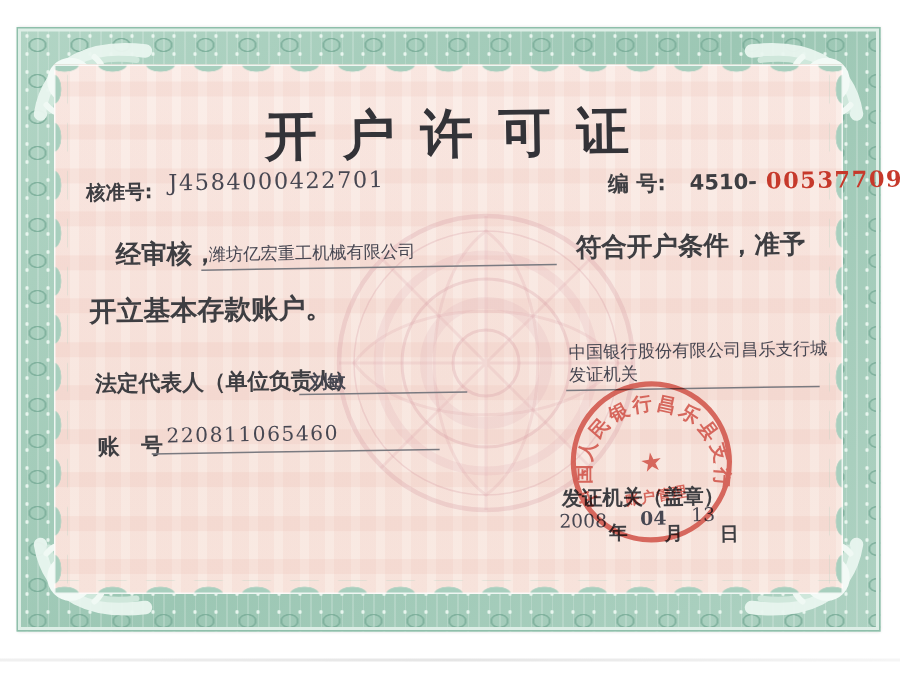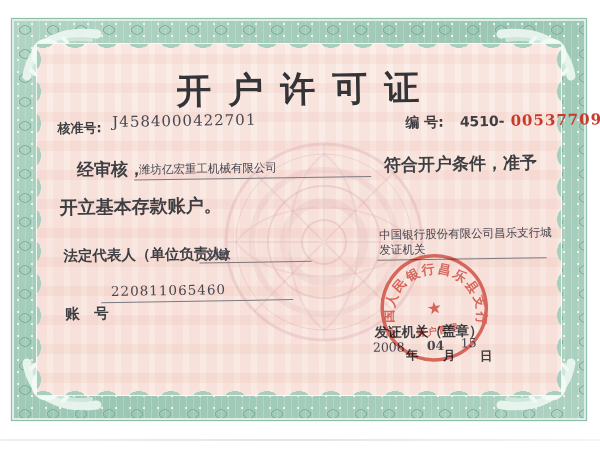--- a/index.html
+++ b/index.html
@@ -152,30 +152,30 @@
 
   <div class="t lbl" style="left:60px;top:192px;font-size:18px;">开立基本存款账户。</div>
 
   <div class="t lbl" style="left:63px;top:243px;font-size:14.5px;">法定代表人（单位负责人）</div>
   <div class="t val" style="left:206px;top:245px;font-size:12px;font-weight:bold;">刘敏</div>
   <div class="u" style="left:199px;top:261px;width:112px;"></div>
   <div class="t val" style="left:379px;top:229px;font-size:11.5px;">中国银行股份有限公司昌乐支行城</div>
   <div class="t val" style="left:379px;top:244px;font-size:11.5px;">发证机关</div>
   <div class="u" style="left:377px;top:261px;width:169px;"></div>
 
-  <div class="t lbl" style="left:64px;top:285px;font-size:14.5px;margin-top:16px;">账　号</div>
+  <div class="t lbl" style="left:64px;top:285px;font-size:14.5px;">账　号</div>
   <div class="t val" style="left:110px;top:280px;font-size:13.5px;letter-spacing:1px;">220811065460</div>
   <div class="u" style="left:100px;top:299px;width:192px;"></div>
 
   <div class="t lbl" style="left:373px;top:325px;font-size:13.5px;">发证机关（盖章）</div>
   <div class="t val" style="left:371px;top:341px;font-size:12.5px;">2008</div>
   <div class="t lbl" style="left:404px;top:349px;font-size:12.5px;">年</div>
   <div class="t val" style="left:425px;top:340px;font-size:12.5px;font-weight:bold;">04</div>
   <div class="t lbl" style="left:441px;top:350px;font-size:12.5px;">月</div>
-  <div class="t val" style="left:459px;top:338px;font-size:12.5px;">15</div>
+  <div class="t val" style="left:459px;top:338px;font-size:12.5px;">13</div>
   <div class="t lbl" style="left:478px;top:351px;font-size:12.5px;">日</div>
 
   <svg class="seal" width="112" height="112" viewBox="0 0 112 112">
     <defs>
       <path id="sealArc" d="M 17,79 A 42,42 0 1 1 95,79" fill="none"></path>
     </defs>
     <circle cx="56" cy="56" r="52" fill="none" stroke="#cf4b40" stroke-width="3.5"></circle>
     <text font-size="13" font-weight="bold" letter-spacing="2" font-family="'DejaVu Sans',sans-serif">
       <textPath href="#sealArc" startOffset="0%">中国人民银行昌乐县支行</textPath>
     </text>

